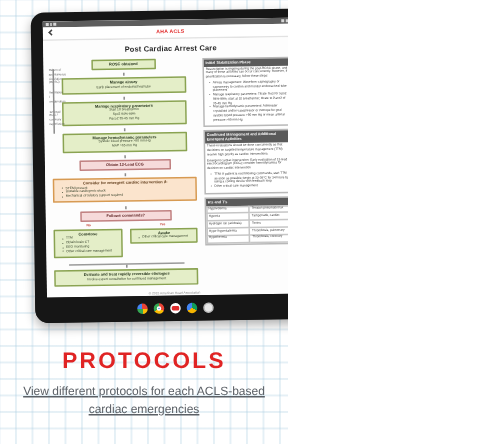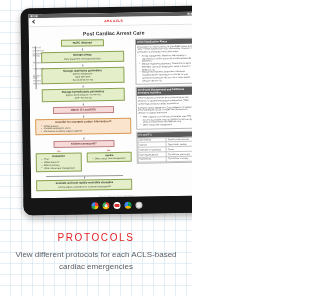--- a/index.html
+++ b/index.html
@@ -132,24 +132,24 @@
   .ic-chrome:after{content:"";position:absolute;left:2px;top:2px;width:3px;height:3px;border-radius:50%;background:#4285f4;border:0.6px solid #fff;box-sizing:border-box;}
   .ic-yt{background:#fff;}
   .ic-yt:after{content:"";position:absolute;left:1px;top:2px;width:5px;height:3.4px;background:#e02f2f;border-radius:1px;}
   .ic-drive{background:conic-gradient(#0f9d58 0 33%,#f4b400 0 66%,#4285f4 0 100%);}
   .ic-grey{background:#e8e8e8;border:0.8px solid #bdbdbd;box-sizing:border-box;}
   
   .caption{
     position:absolute;left:0;right:0;top:232px;text-align:center;
   }
   .headline{
-    color:#e02424;font-size:10px;font-weight:normal;letter-spacing:1.6px;margin:0;
+    color:#e02424;font-size:15px;font-weight:bold;letter-spacing:1.6px;margin:0;
   }
   .subline{
-    color:#5b6066;font-size:8px;line-height:1.45;margin:6px 14px 0 14px;
+    color:#5b6066;font-size:8px;line-height:1.45;margin:6px 14px 0 14px;text-decoration:underline;
   }
 </style>
 </head>
 <body>
 
 <div class="paper"></div>
 
 <div class="tablet">
   <div class="tablet-inner">
 

